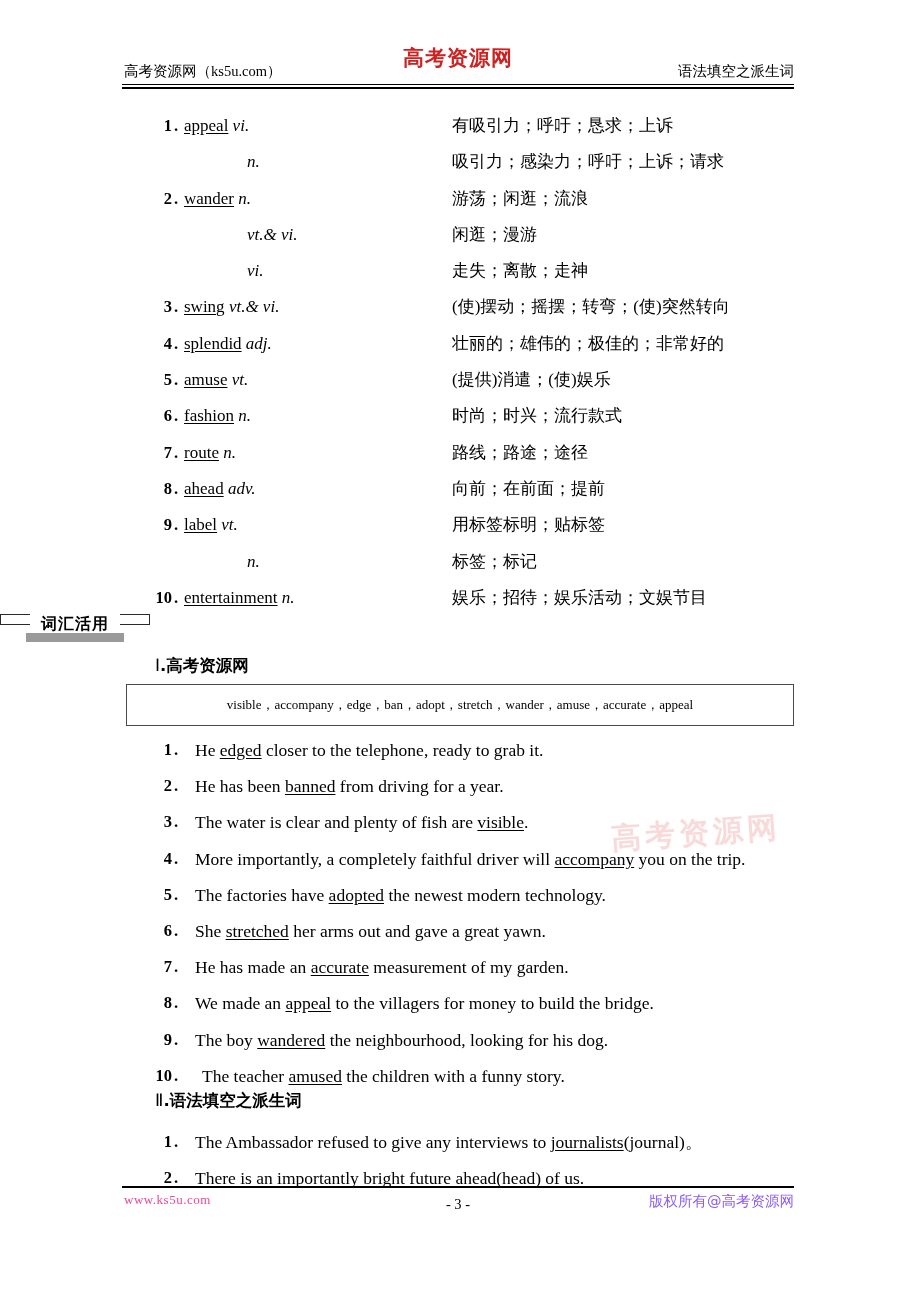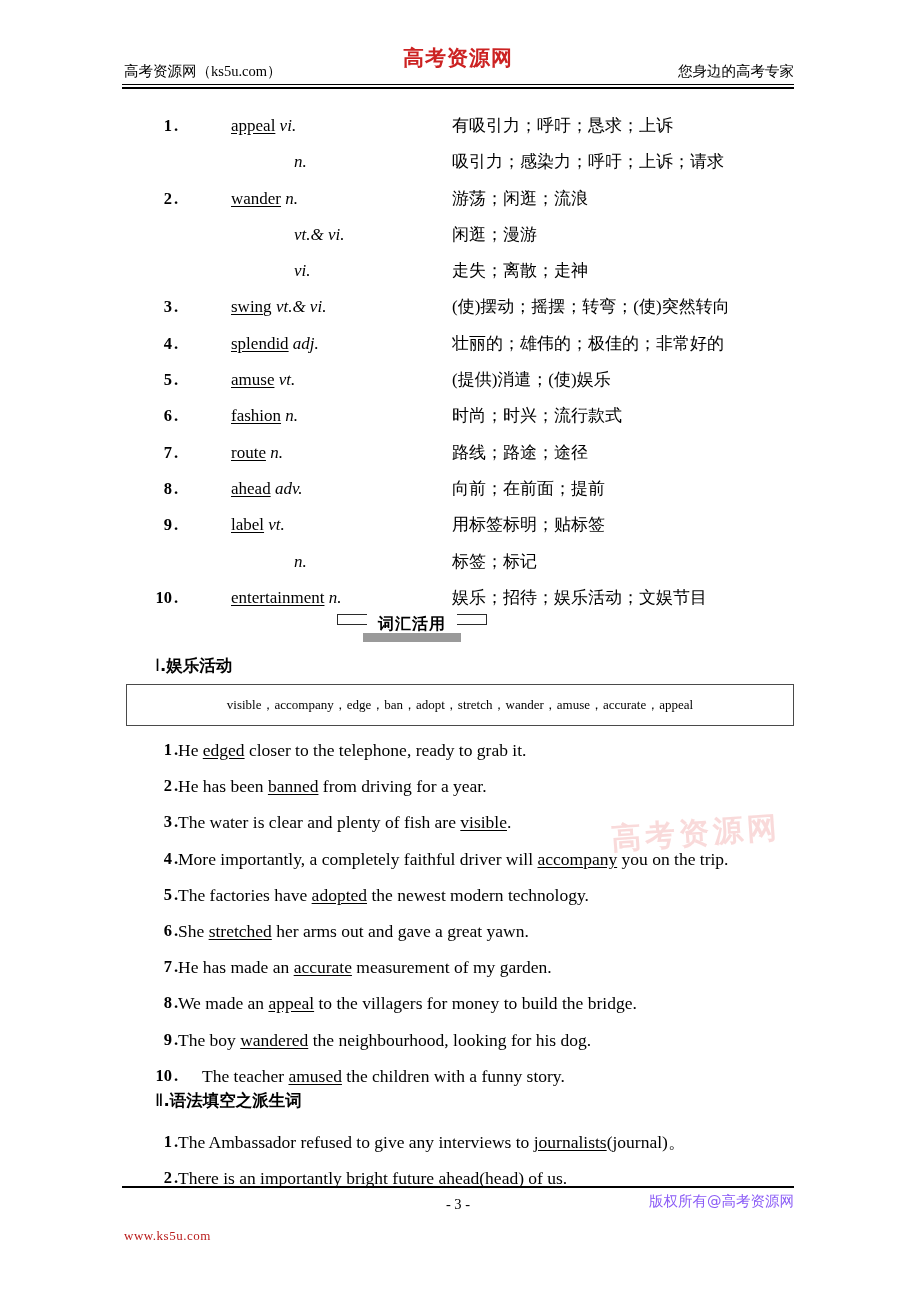--- a/index.html
+++ b/index.html
@@ -98,21 +98,20 @@
   .v-dot {
     position: absolute;
     left: 52px;
     font-weight: bold;
     font-size: 16.5px;
   }
   .v-word {
     position: absolute;
     left: 62px;
     font-size: 17px;
-    margin-left: 47px;
   }
   .v-word.indent { left: 125px; }
   .v-word .u {
     text-decoration: underline;
     text-underline-offset: 2px;
   }
   .v-word .pos {
     font-style: italic;
   }
   .v-mean {
@@ -120,21 +119,20 @@
     left: 330px;
     font-size: 17px;
     font-family: Liberation Serif, serif;
   }
 
   
   .badge-wrap {
     position: absolute;
     left: 0; right: 8px;
     top: 614px;
-    text-align: center;
     height: 30px;
   }
   .badge {
     display: inline-block;
     position: relative;
     height: 26px;
   }
   .badge-bracket {
     display: inline-block;
     width: 30px;
@@ -224,21 +222,21 @@
   }
   .s-num.wide { left: 8px; width: 42px; }
   .s-dot {
     position: absolute;
     left: 52px;
     font-weight: bold;
     font-size: 16.5px;
   }
   .s-text {
     position: absolute;
-    left: 56px;
+    left: 73px;
     font-size: 17.5px;
   }
   .s-text.wide { left: 80px; text-align: right; }
   .s-text .u {
     text-decoration: underline;
     text-underline-offset: 2px;
   }
 
   
   .watermark {
@@ -305,21 +303,21 @@
   }
 </style>
 </head>
 <body>
 
 <div class="page">
 
   <div class="header">
     <div class="header-left">高考资源网（ks5u.com）</div>
     <div class="header-logo" style="color: rgb(204, 34, 34);">高考资源网</div>
-    <div class="header-right">您身边的高考专家</div>
+    <div class="header-right">语法填空之派生词</div>
     <div class="header-rule-thin"></div>
     <div class="header-rule-thick"></div>
   </div>
 
   <div class="vocab" id="vocab-list">
       <div class="vocab-row">
         <span class="v-num">1</span>
         <span class="v-dot">.</span>
         <span class="v-word"><span class="u">appeal</span> <span class="pos">vi.</span></span>
         <span class="v-mean">有吸引力；呼吁；恳求；上诉</span>
@@ -407,21 +405,21 @@
   <div class="badge-wrap">
     <div class="badge">
       <span class="badge-bracket left"></span>
       <span class="badge-text">词汇活用</span>
       <span class="badge-bracket right"></span>
       <span class="badge-shadow"></span>
     </div>
   </div>
 
   <div class="part-heading" style="top:655px;">
-    <span class="roman">Ⅰ</span><span>.娱乐活动</span>
+    <span class="roman">Ⅰ</span><span>.高考资源网</span>
   </div>
 
   <div class="wordbank">
     <div class="wordbank-inner">visible，accompany，edge，ban，adopt，stretch，wander，amuse，accurate，appeal</div>
   </div>
 
   <div class="watermark" style="color: rgb(246, 197, 197);">高考资源网</div>
 
   <div class="sentences" id="part1-list" style="top:732px;">
       <div class="s-row">
@@ -488,18 +486,18 @@
       </div>
       <div class="s-row">
         <span class="s-num">2</span>
         <span class="s-dot">.</span>
         <span class="s-text"><span>There is an importantly bright future </span><span class="u">ahead</span><span>(head) of us.</span></span>
       </div>
     </div>
 
   <div class="footer-rule"></div>
   <div class="footer">
-    <div class="footer-left" style="color: #b91c1c; margin-top: 36px;">www.ks5u.com</div>
+    <div class="footer-left" style="color: #ec4899;">www.ks5u.com</div>
     <div class="footer-center">- 3 -</div>
     <div class="footer-right" style="color: #8b5cf6;">版权所有@高考资源网</div>
   </div>
 
 </div>
 
 </body></html>

